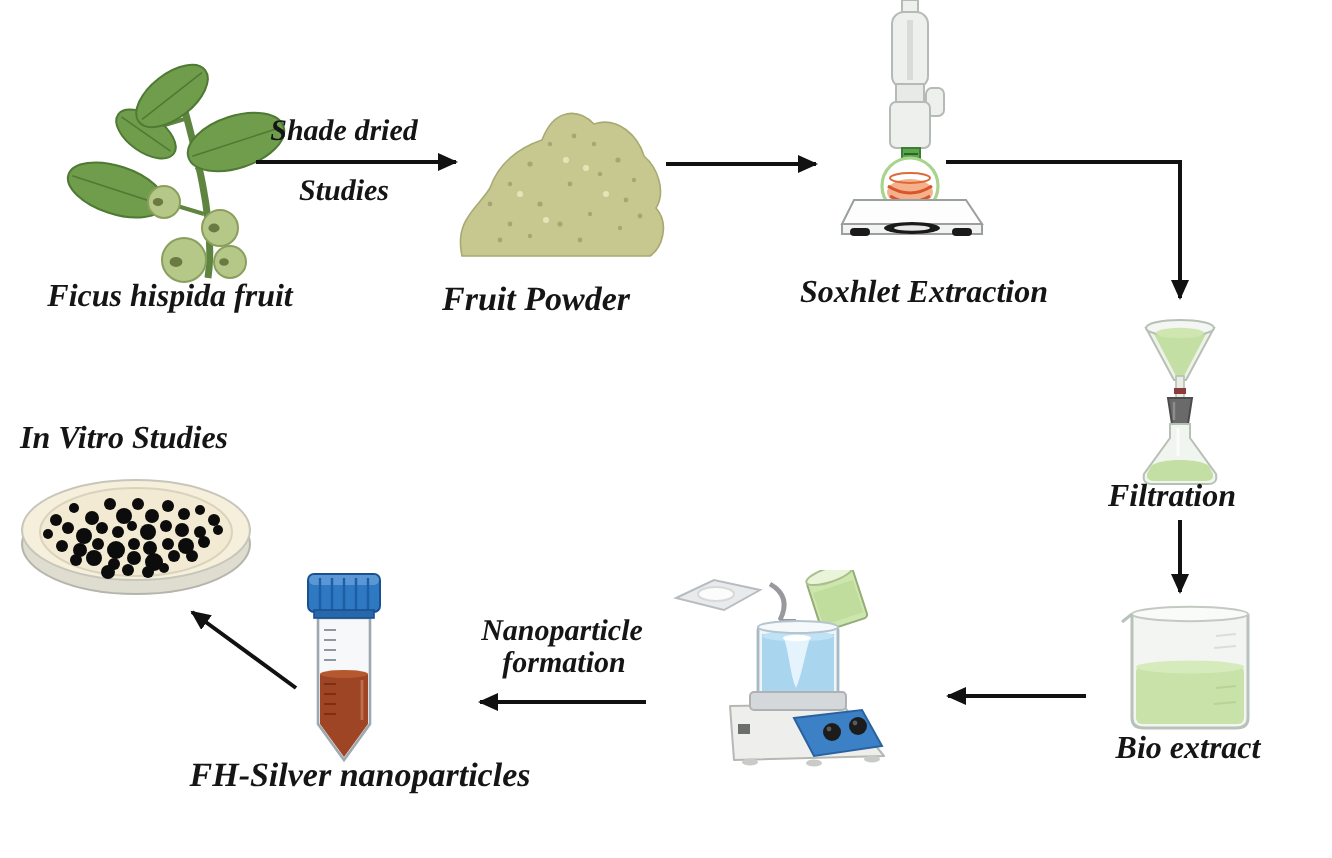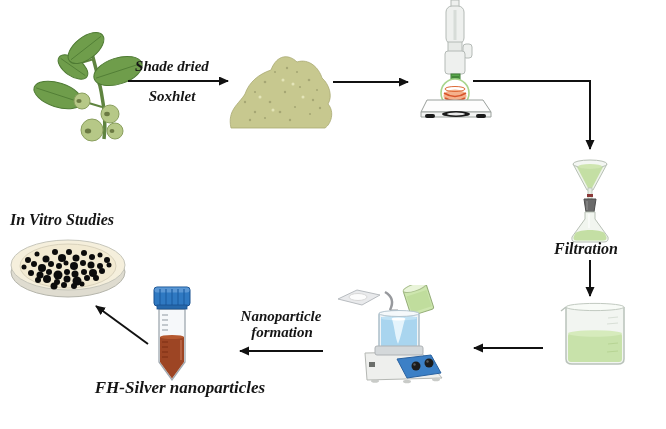--- a/index.html
+++ b/index.html
@@ -263,23 +263,27 @@
       <line x1="333" y1="82" x2="408" y2="82" marker-end="url(#ah)"></line>
       <path d="M473,81 L590,81 L590,149" marker-end="url(#ah)"></path>
       <line x1="590" y1="260" x2="590" y2="296" marker-end="url(#ah)"></line>
       <line x1="543" y1="348" x2="474" y2="348" marker-end="url(#ah)"></line>
       <line x1="323" y1="351" x2="240" y2="351" marker-end="url(#ah)"></line>
       <line x1="148" y1="344" x2="96" y2="306" marker-end="url(#ah)"></line>
     </g>
   </svg>
 
   <div class="lbl s15" style="left:172px;top:58px">Shade dried</div>
-  <div class="lbl s15" style="left:172px;top:88px">Soxhlet</div>
-
+  <div class="lbl s15" style="left:172px;top:88px">Studies</div>
+
+  <div class="lbl" style="left:85px;top:140px">Ficus hispida fruit</div>
+  <div class="lbl s17" style="left:268px;top:141px">Fruit Powder</div>
+  <div class="lbl" style="left:462px;top:138px">Soxhlet Extraction</div>
   <div class="lbl" style="left:586px;top:240px">Filtration</div>
+  <div class="lbl" style="left:594px;top:366px">Bio extract</div>
 
   <div class="lbl s15" style="left:281px;top:308px">Nanoparticle</div>
   <div class="lbl s15" style="left:282px;top:324px">formation</div>
 
   <div class="lbl" style="left:62px;top:211px">In Vitro Studies</div>
   <div class="lbl s17" style="left:180px;top:379px">FH-Silver nanoparticles</div>
 
 </div>
 
 </body></html>

